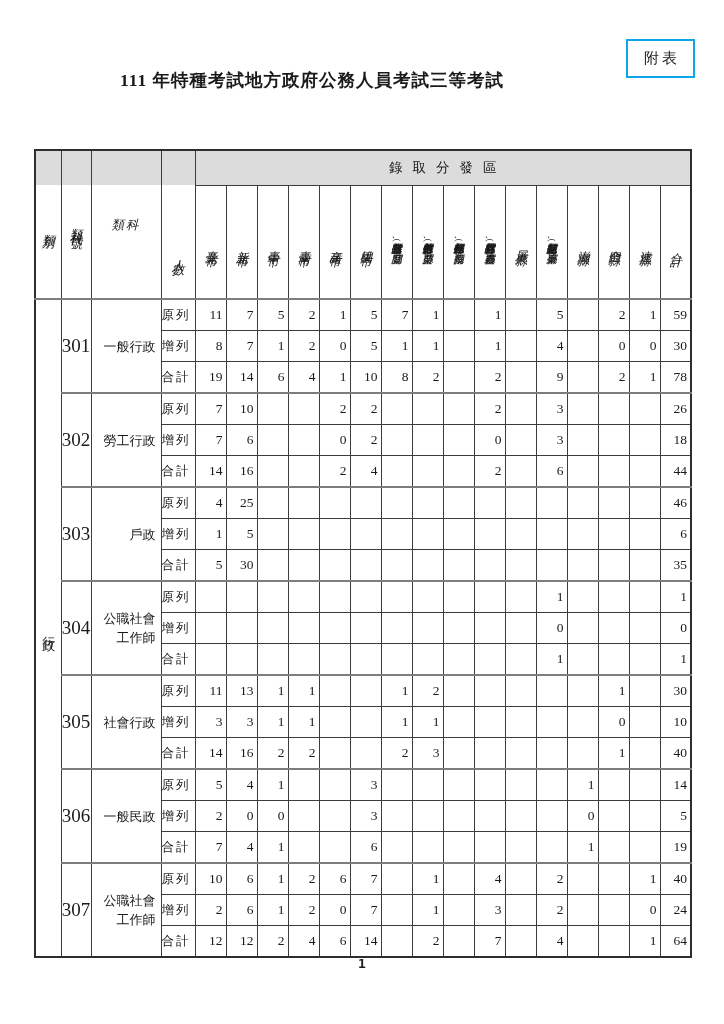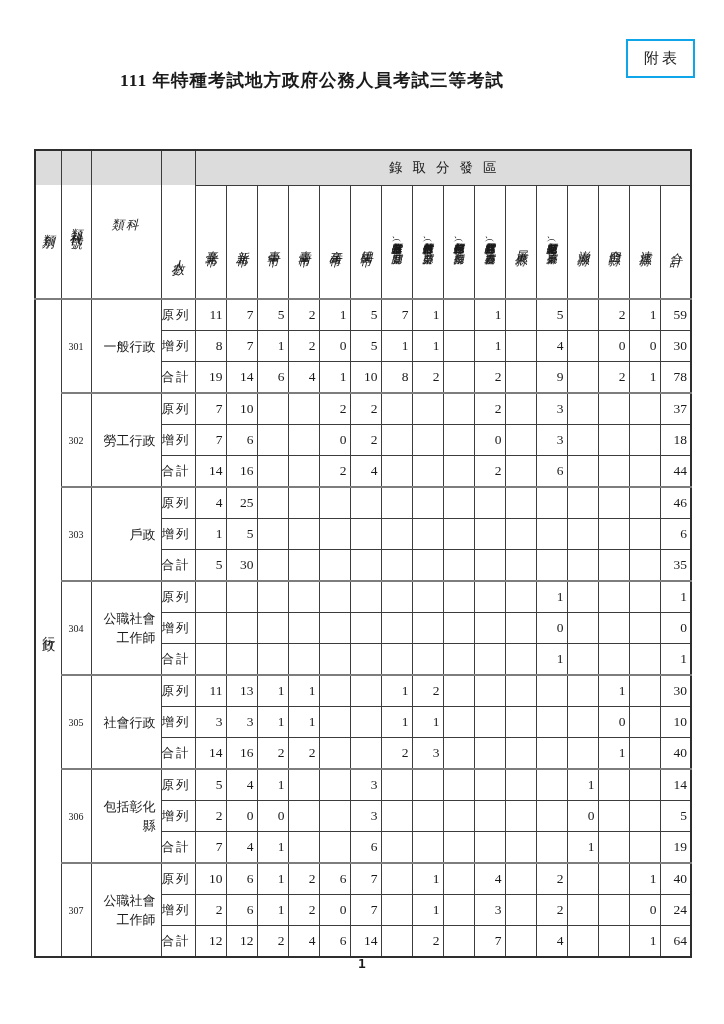--- a/index.html
+++ b/index.html
@@ -30,21 +30,21 @@
   thead tr.r2 th, thead th.deep{border-bottom:2.5px solid #7d7d7d;font-style:italic;}
   .span-head{font-size:13.5px;letter-spacing:10px;text-indent:10px;}
   .v{writing-mode:vertical-rl;text-orientation:mixed;display:inline-block;}
   .hd-left .v{font-size:12.5px;letter-spacing:3px;line-height:14px;}
   .count-inner{font-size:13px;letter-spacing:3.6em;position:relative;top:26px;}
   .region .v{font-size:12px;letter-spacing:2px;line-height:15px;}
   .region-wide .v{font-size:10.5px;letter-spacing:0;line-height:13px;height:90px;}
   tbody td{height:30px;font-size:13.5px;vertical-align:middle;}
   td.val{text-align:right;padding-right:3px;}
   td.rowlabel{font-size:12.5px;text-align:left;letter-spacing:2px;}
-  td.code{text-align:center;font-size:10px;}
+  td.code{text-align:center;font-size:19px;}
   td.subject{font-size:13px;padding:0 5px;line-height:19px;text-align:right;vertical-align:middle;}
   td.category{text-align:center;vertical-align:middle;}
   td.category .v{font-size:13px;letter-spacing:3px;}
   tbody tr.group-start td{border-top:2.5px solid #7d7d7d;}
   .pageno{
     position:absolute;top:956px;left:0;width:724px;text-align:center;
     font-size:13px;font-weight:bold;font-family:"DejaVu Sans Mono","Liberation Mono",monospace;
   }
 </style>
 </head>
@@ -178,21 +178,21 @@
           <td class="val">2</td>
           <td class="val"></td>
           <td class="val"></td>
           <td class="val"></td>
           <td class="val">2</td>
           <td class="val"></td>
           <td class="val">3</td>
           <td class="val"></td>
           <td class="val"></td>
           <td class="val"></td>
-          <td class="val">37</td>
+          <td class="val">26</td>
         </tr>
         <tr>
           <td class="rowlabel">增列</td>
           <td class="val">7</td>
           <td class="val">6</td>
           <td class="val"></td>
           <td class="val"></td>
           <td class="val">0</td>
           <td class="val">2</td>
           <td class="val"></td>
@@ -397,21 +397,21 @@
           <td class="val"></td>
           <td class="val"></td>
           <td class="val"></td>
           <td class="val"></td>
           <td class="val">1</td>
           <td class="val"></td>
           <td class="val">40</td>
         </tr>
         <tr class="group-start">
           <td class="code" rowspan="3">306</td>
-          <td class="subject" rowspan="3">包括彰化縣</td>
+          <td class="subject" rowspan="3">一般民政</td>
           <td class="rowlabel">原列</td>
           <td class="val">5</td>
           <td class="val">4</td>
           <td class="val">1</td>
           <td class="val"></td>
           <td class="val"></td>
           <td class="val">3</td>
           <td class="val"></td>
           <td class="val"></td>
           <td class="val"></td>

